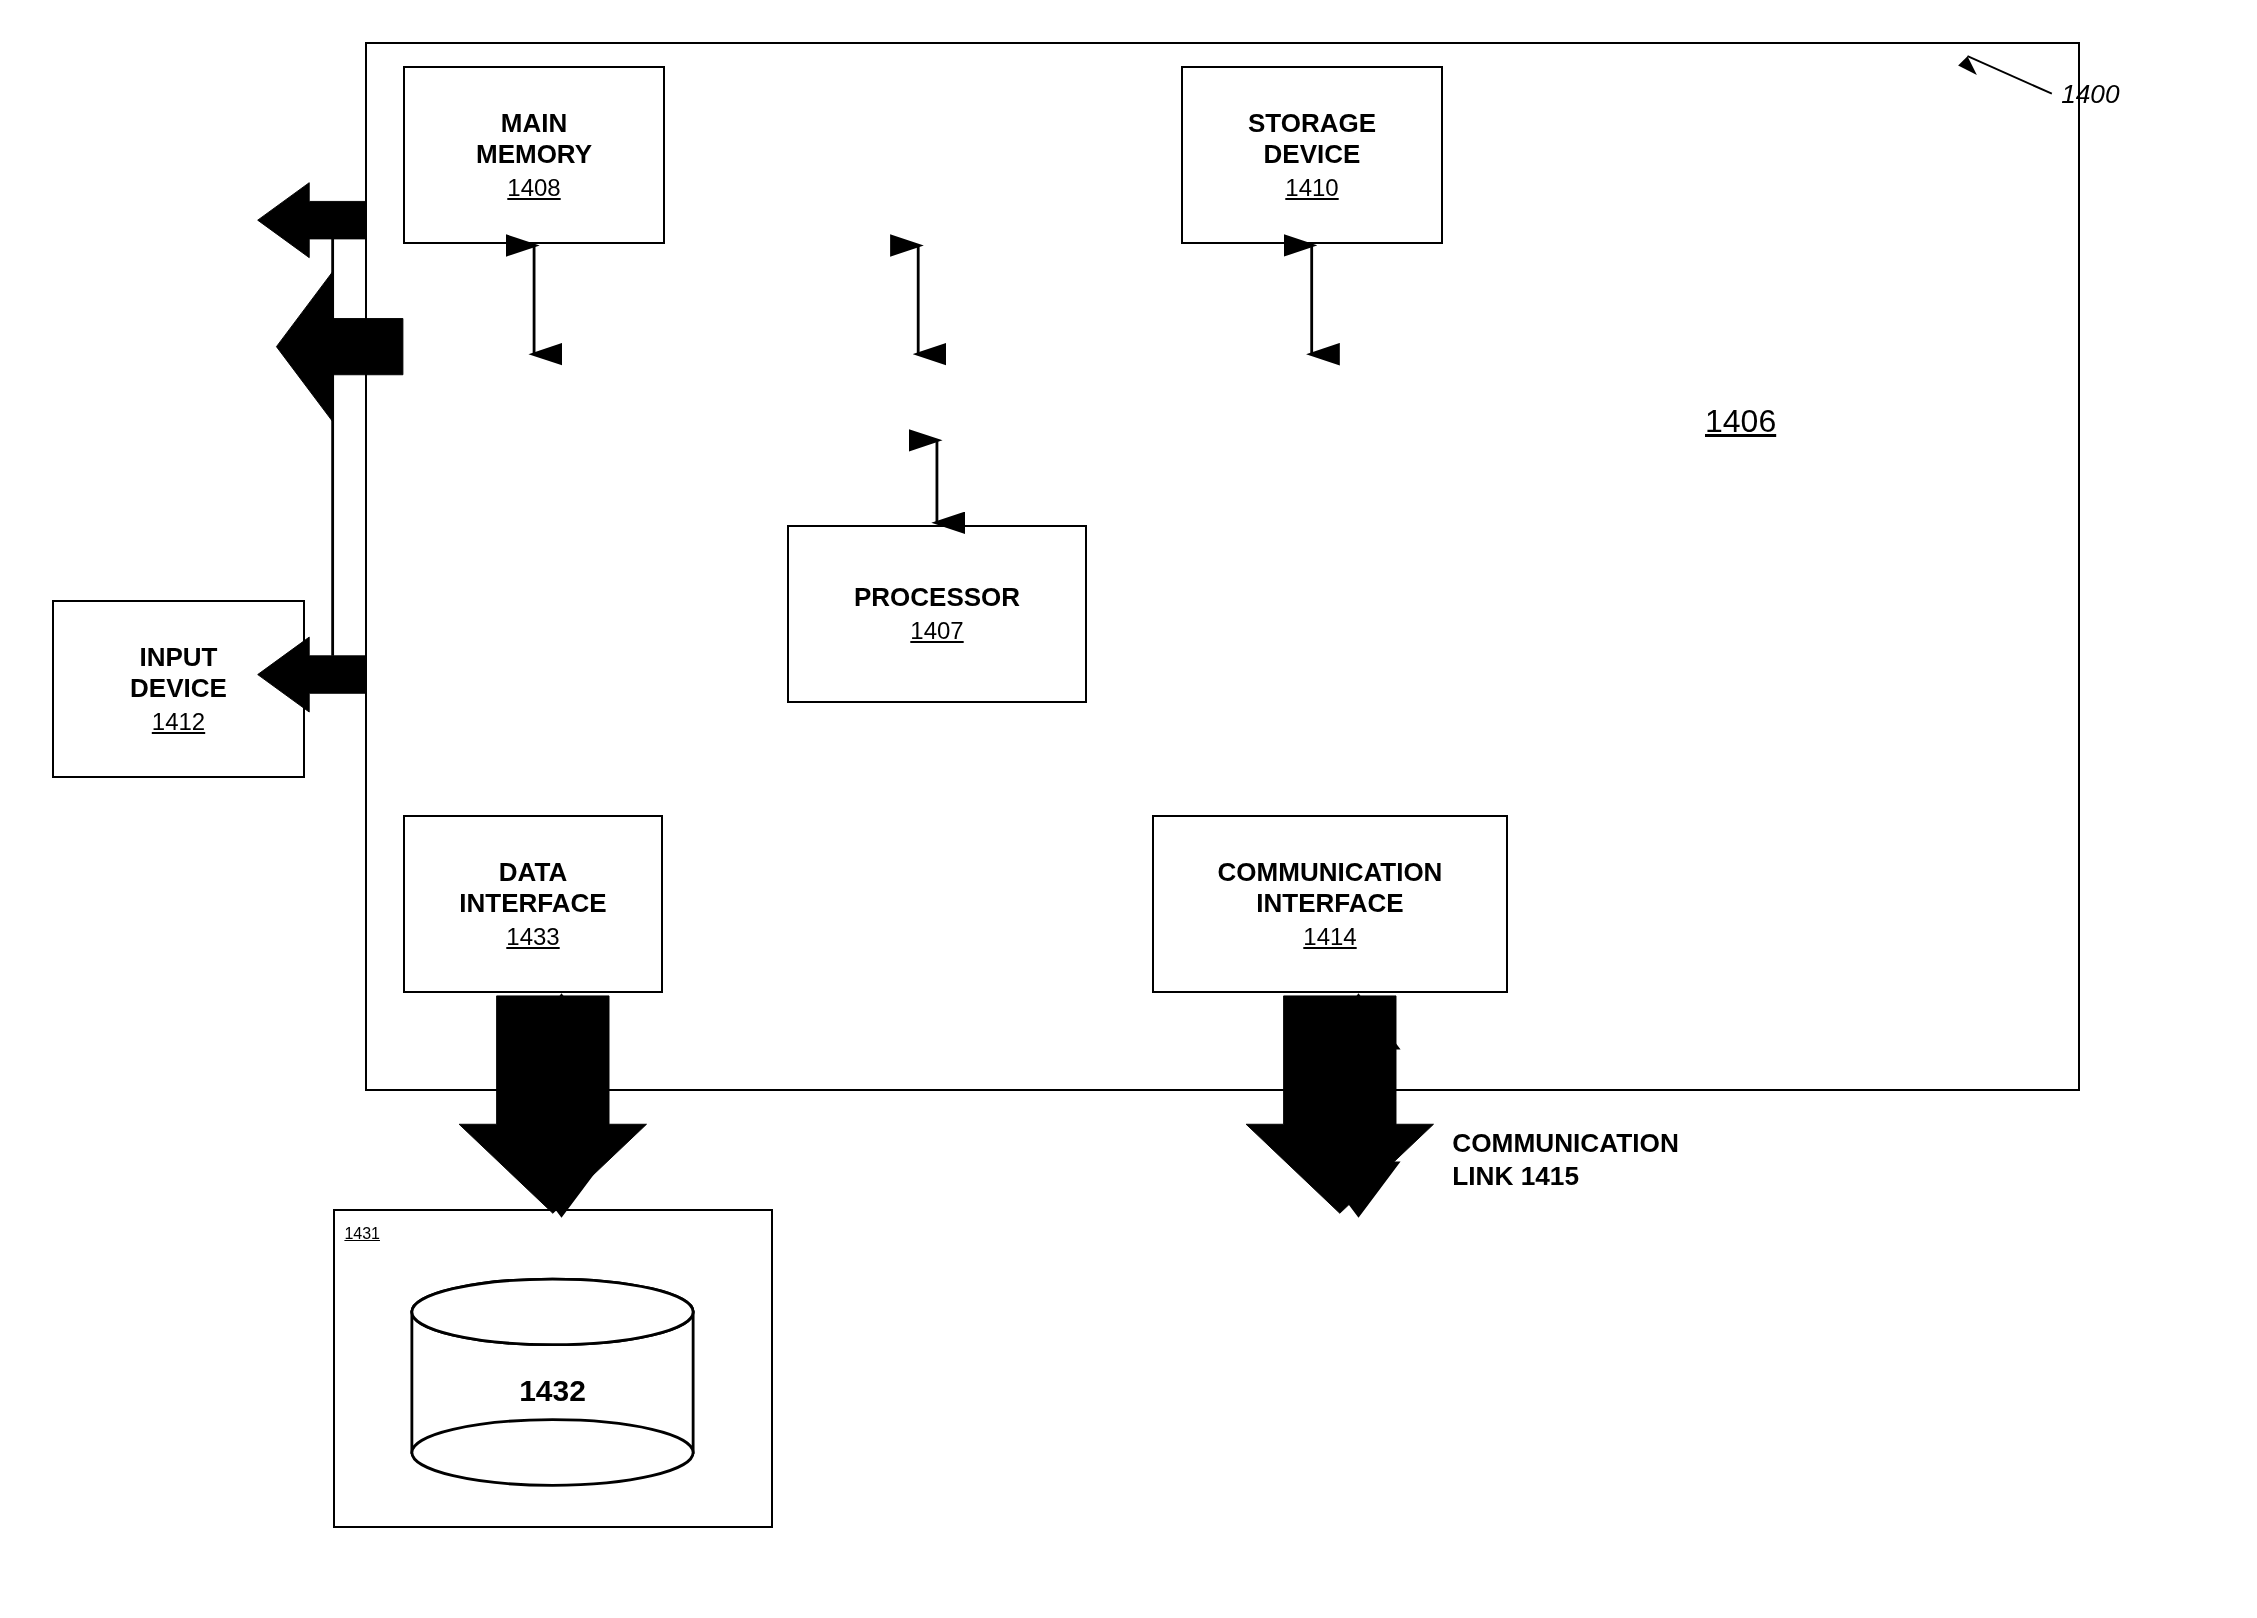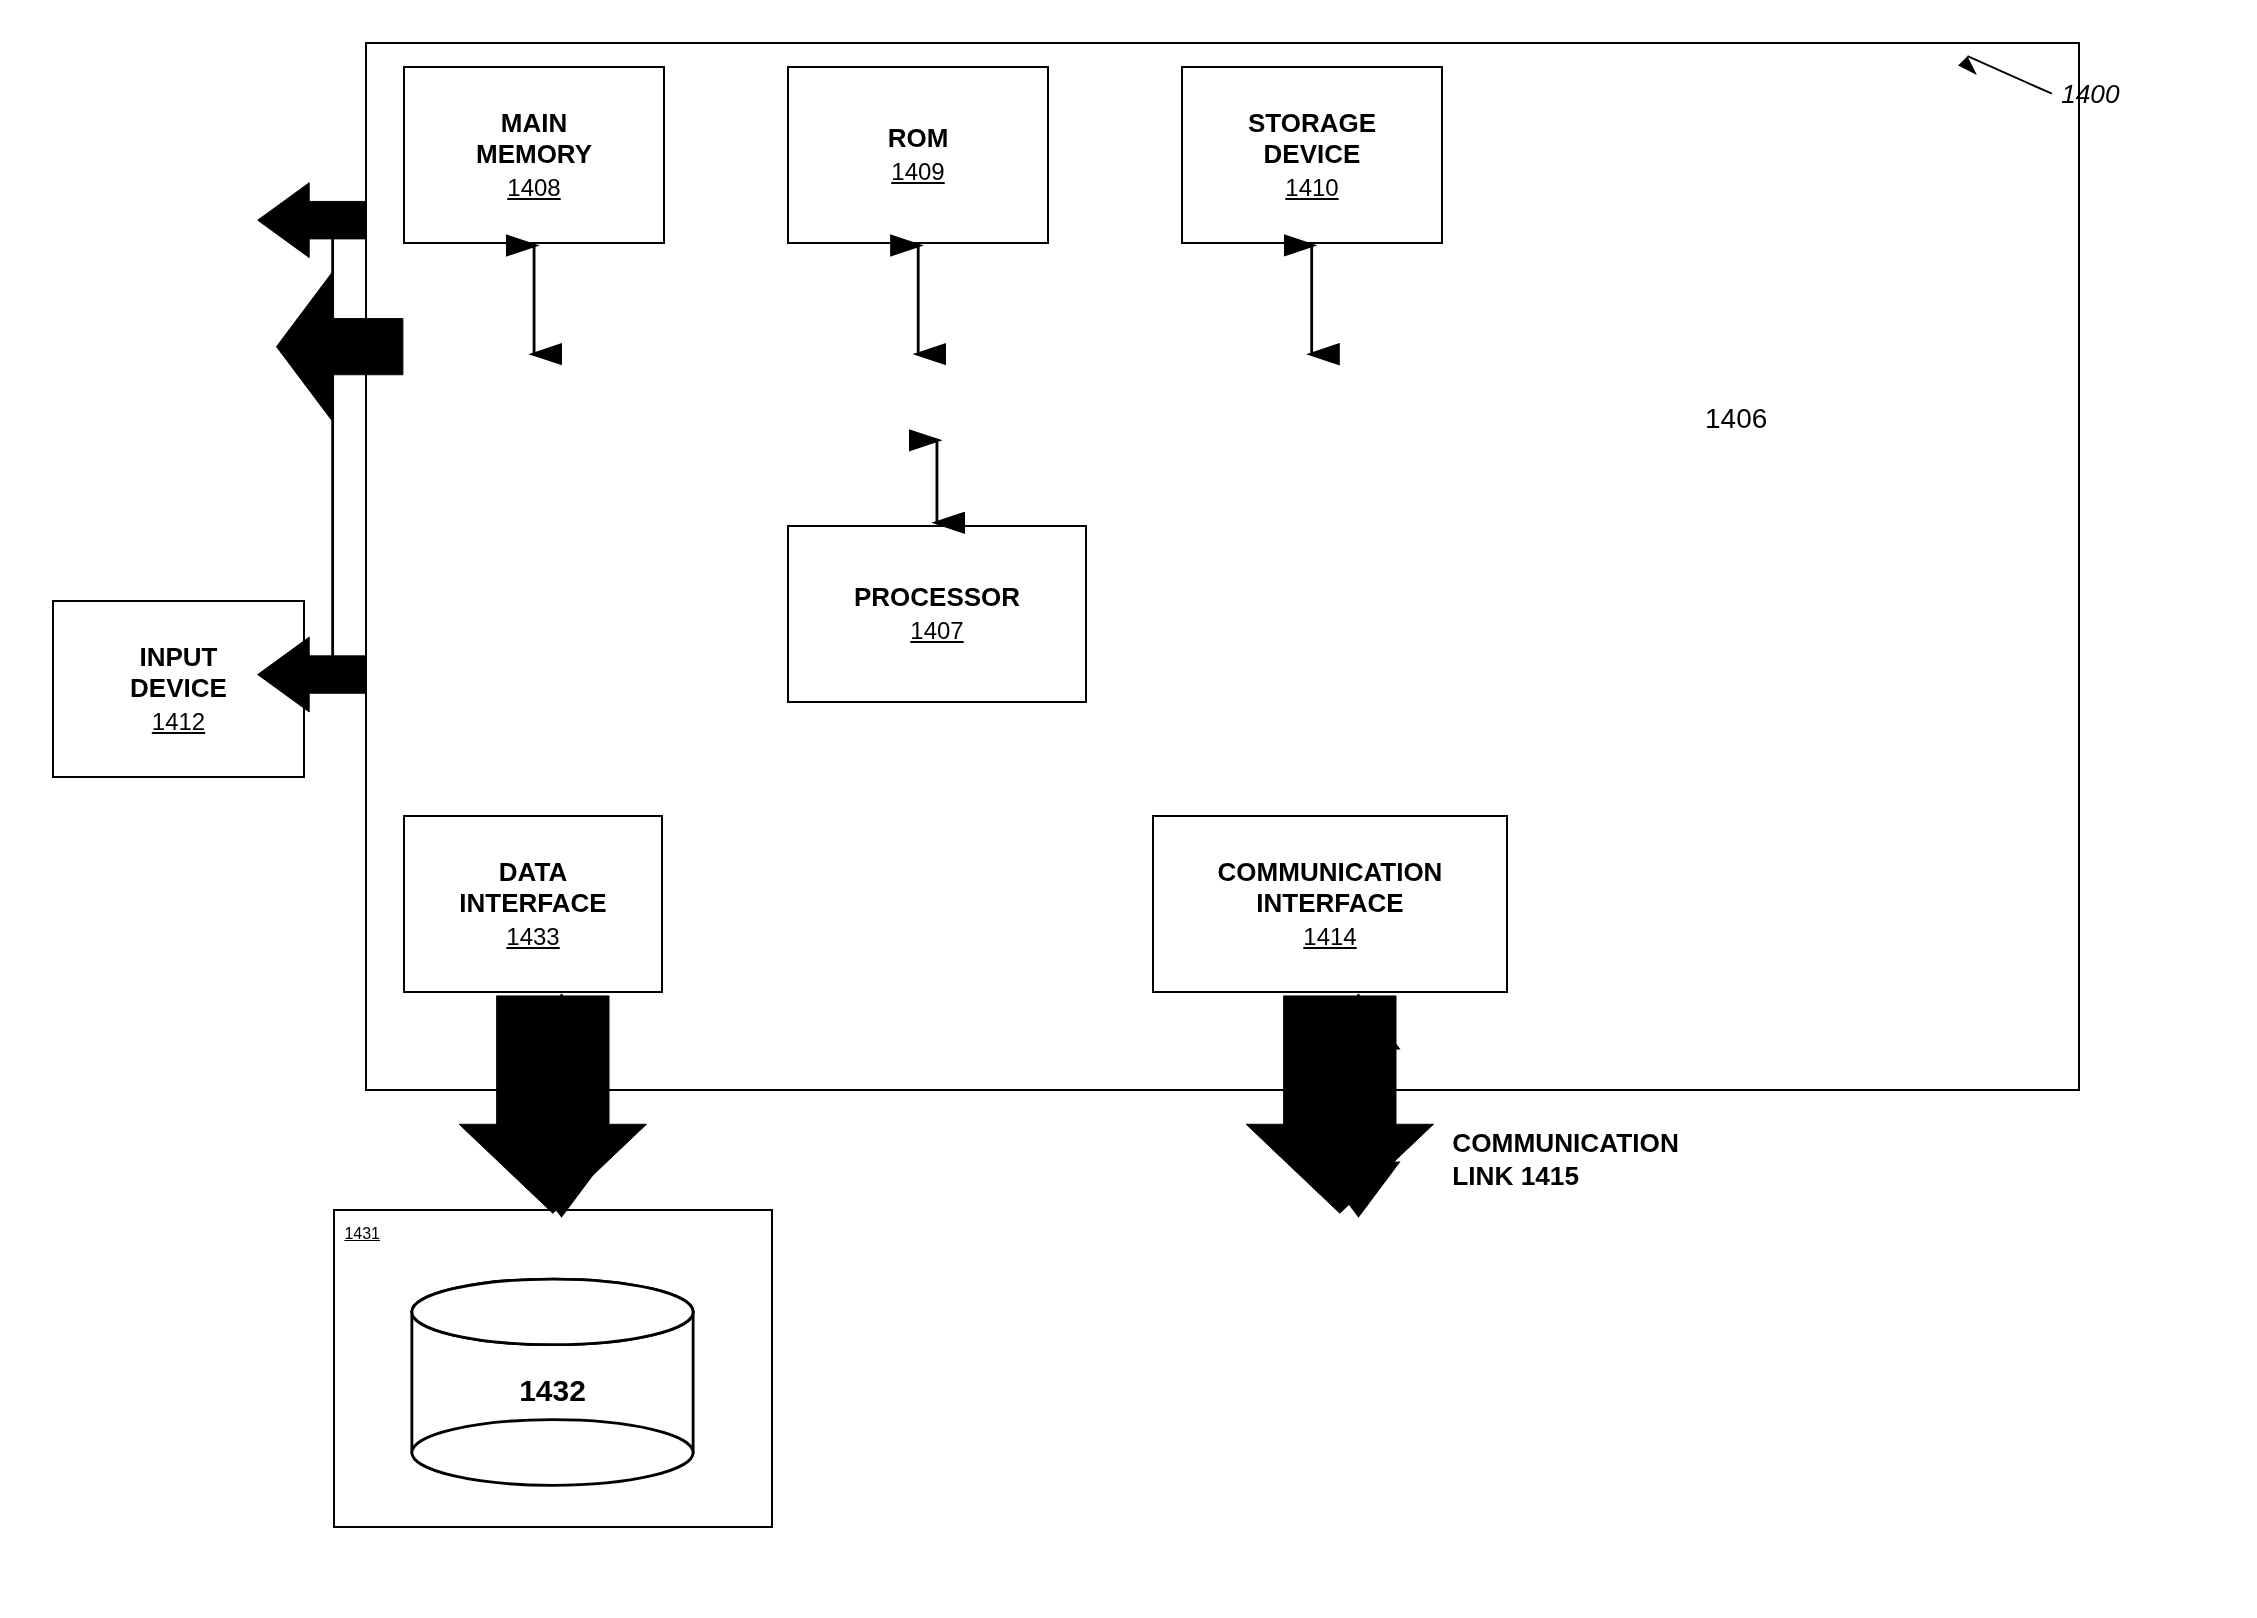--- a/index.html
+++ b/index.html
@@ -55,32 +55,28 @@
 
 <div class="diagram-container">
 
   <div class="main-border" style="left: 365px; top: 42px; width: 1715px; height: 1049px;"></div>
 
   <div class="box" style="left: 403px; top: 66px; width: 262px; height: 178px;">
     <span>MAIN<br>MEMORY</span>
     <span class="label-num">1408</span>
   </div>
 
-  <div class="box" style="left: 787px; top: 66px; width: 262px; height: 178px;">
-    <span>ROM</span>
-    <span class="label-num">1409</span>
-  </div>
 
   <div class="box" style="left: 1181px; top: 66px; width: 262px; height: 178px;">
     <span>STORAGE<br>DEVICE</span>
     <span class="label-num">1410</span>
   </div>
 
 
-  <div style="position:absolute; left: 1705px; top: 403px; font-size:28px; font-family:Arial,sans-serif; ">1406</div>
+  <div style="position:absolute; left: 1705px; top: 403px; font-size:32px; font-family:Arial,sans-serif; text-decoration:underline;">1406</div>
 
   <div class="box" style="left: 787px; top: 525px; width: 300px; height: 178px;">
     <span>PROCESSOR</span>
     <span class="label-num">1407</span>
   </div>
 
 
   <div class="box" style="left: 52px; top: 600px; width: 253px; height: 178px;">
     <span>INPUT<br>DEVICE</span>
     <span class="label-num">1412</span>

